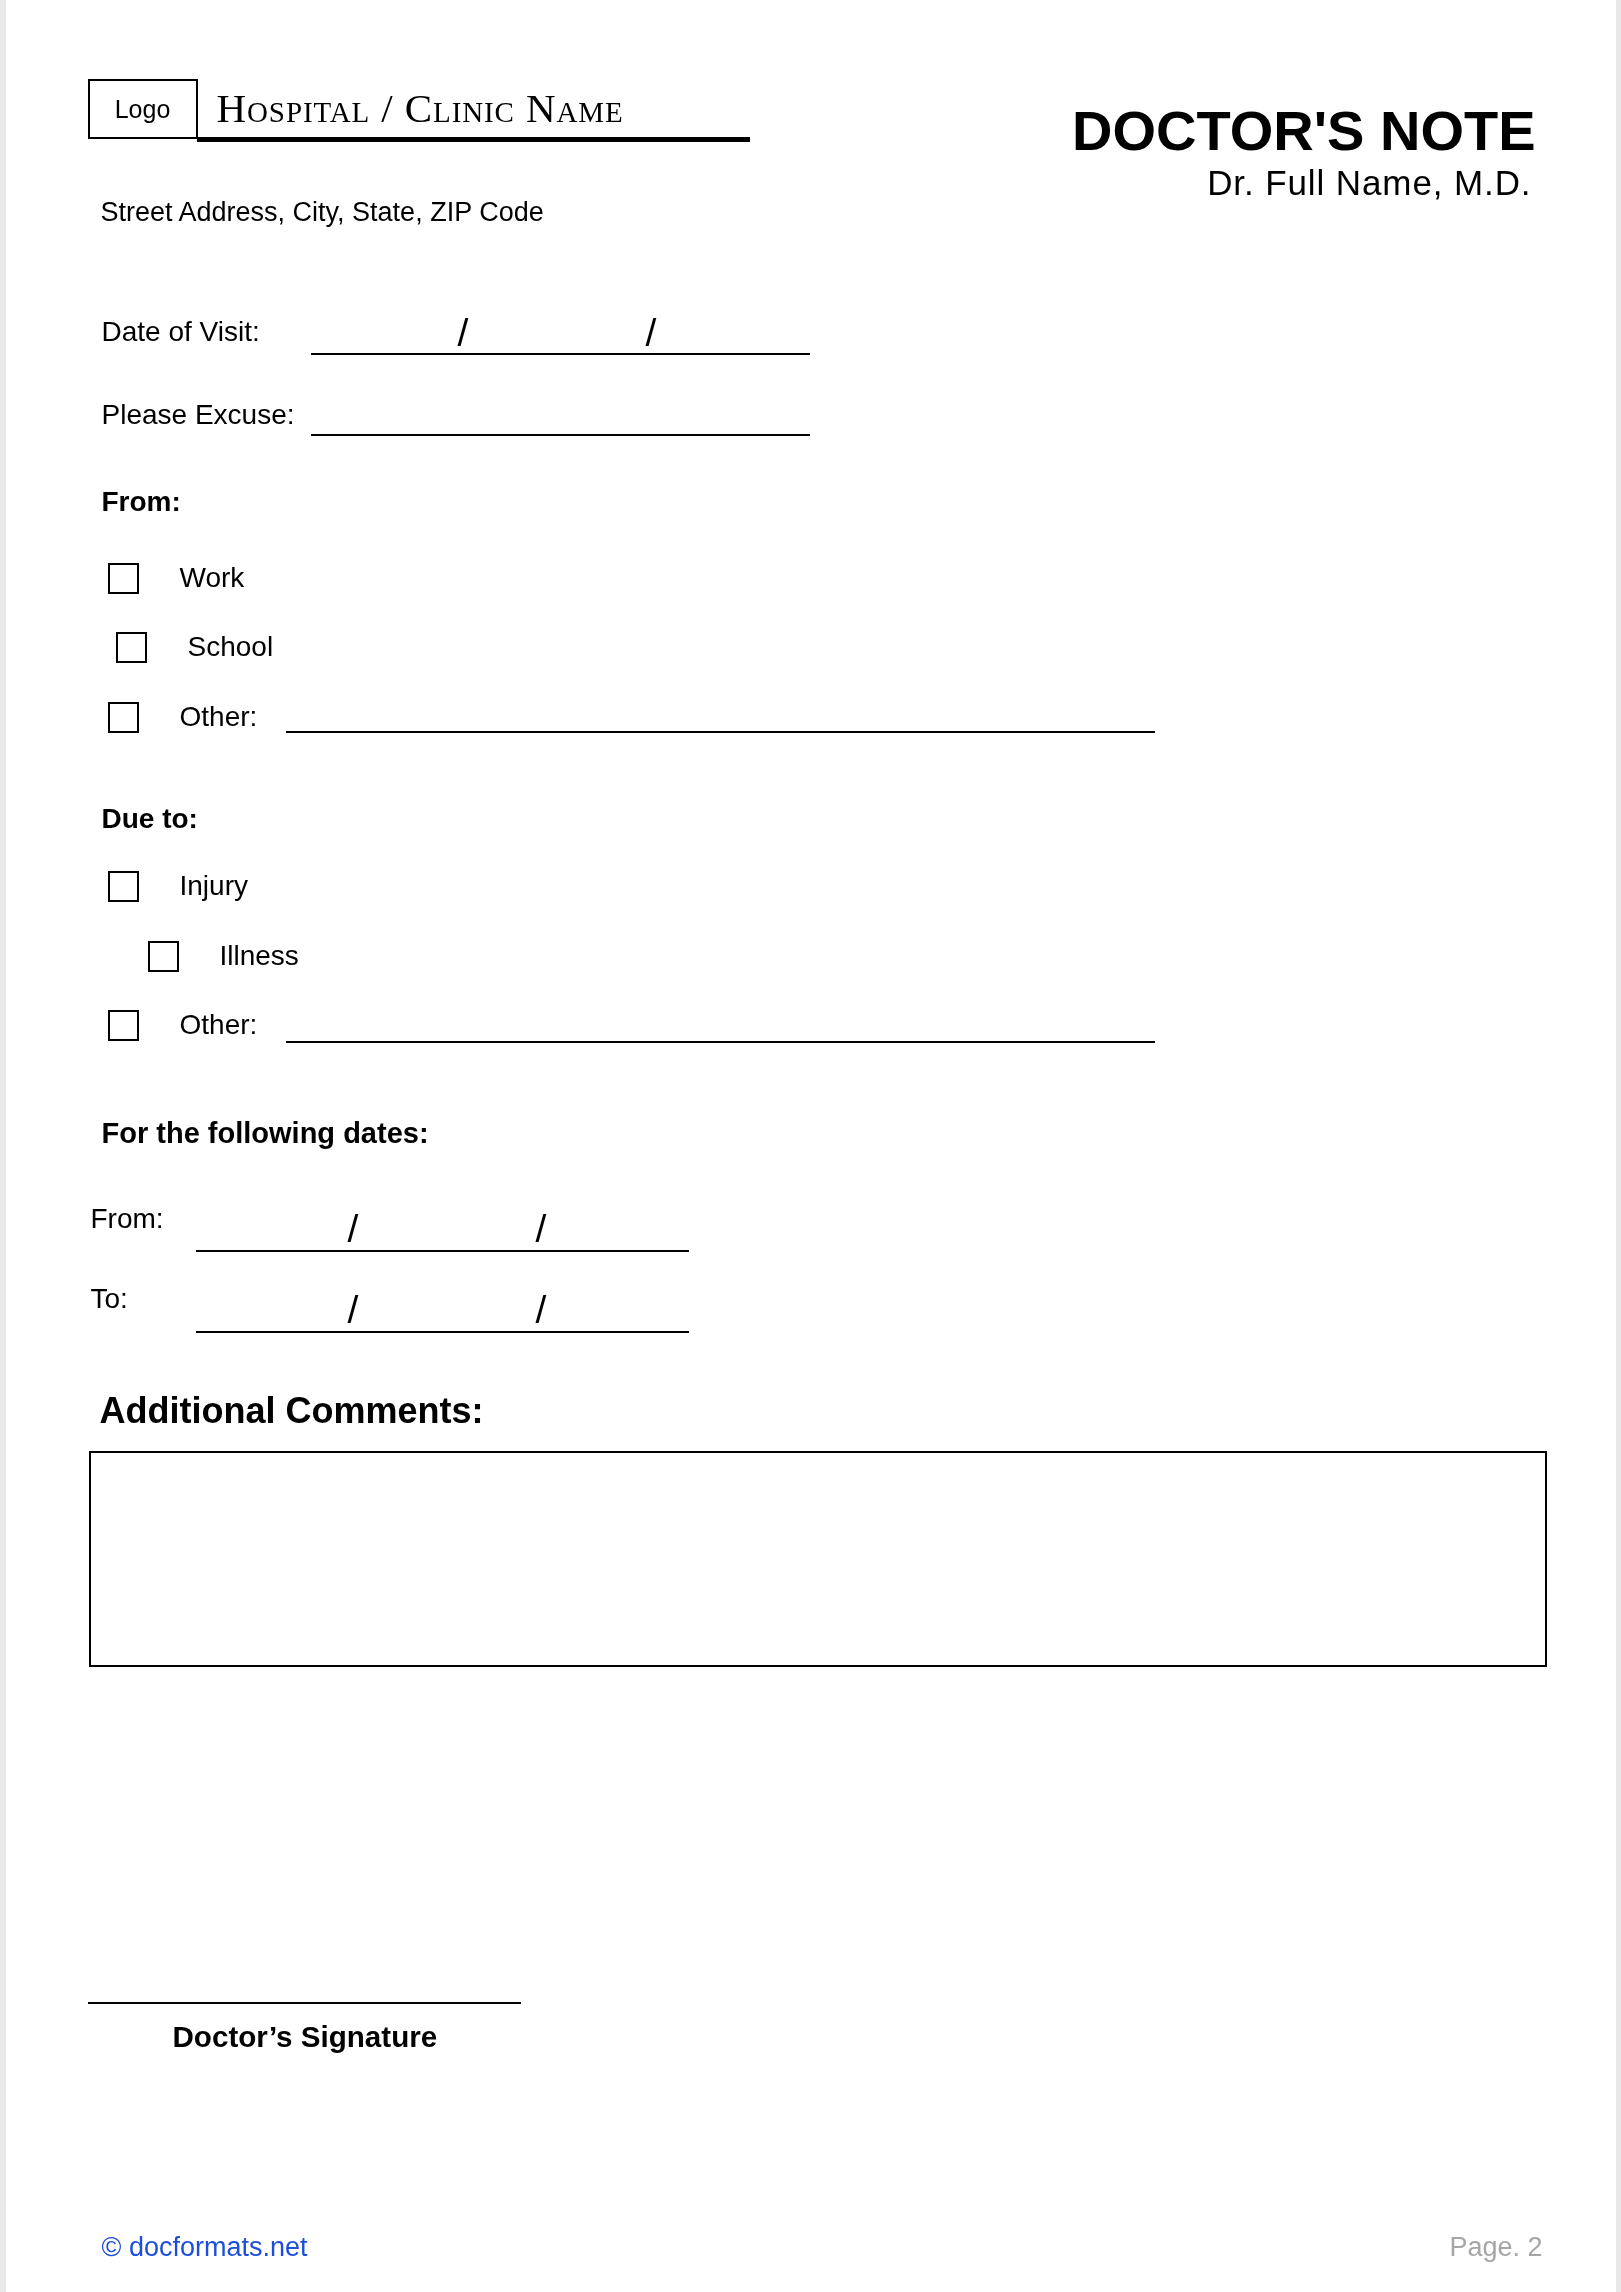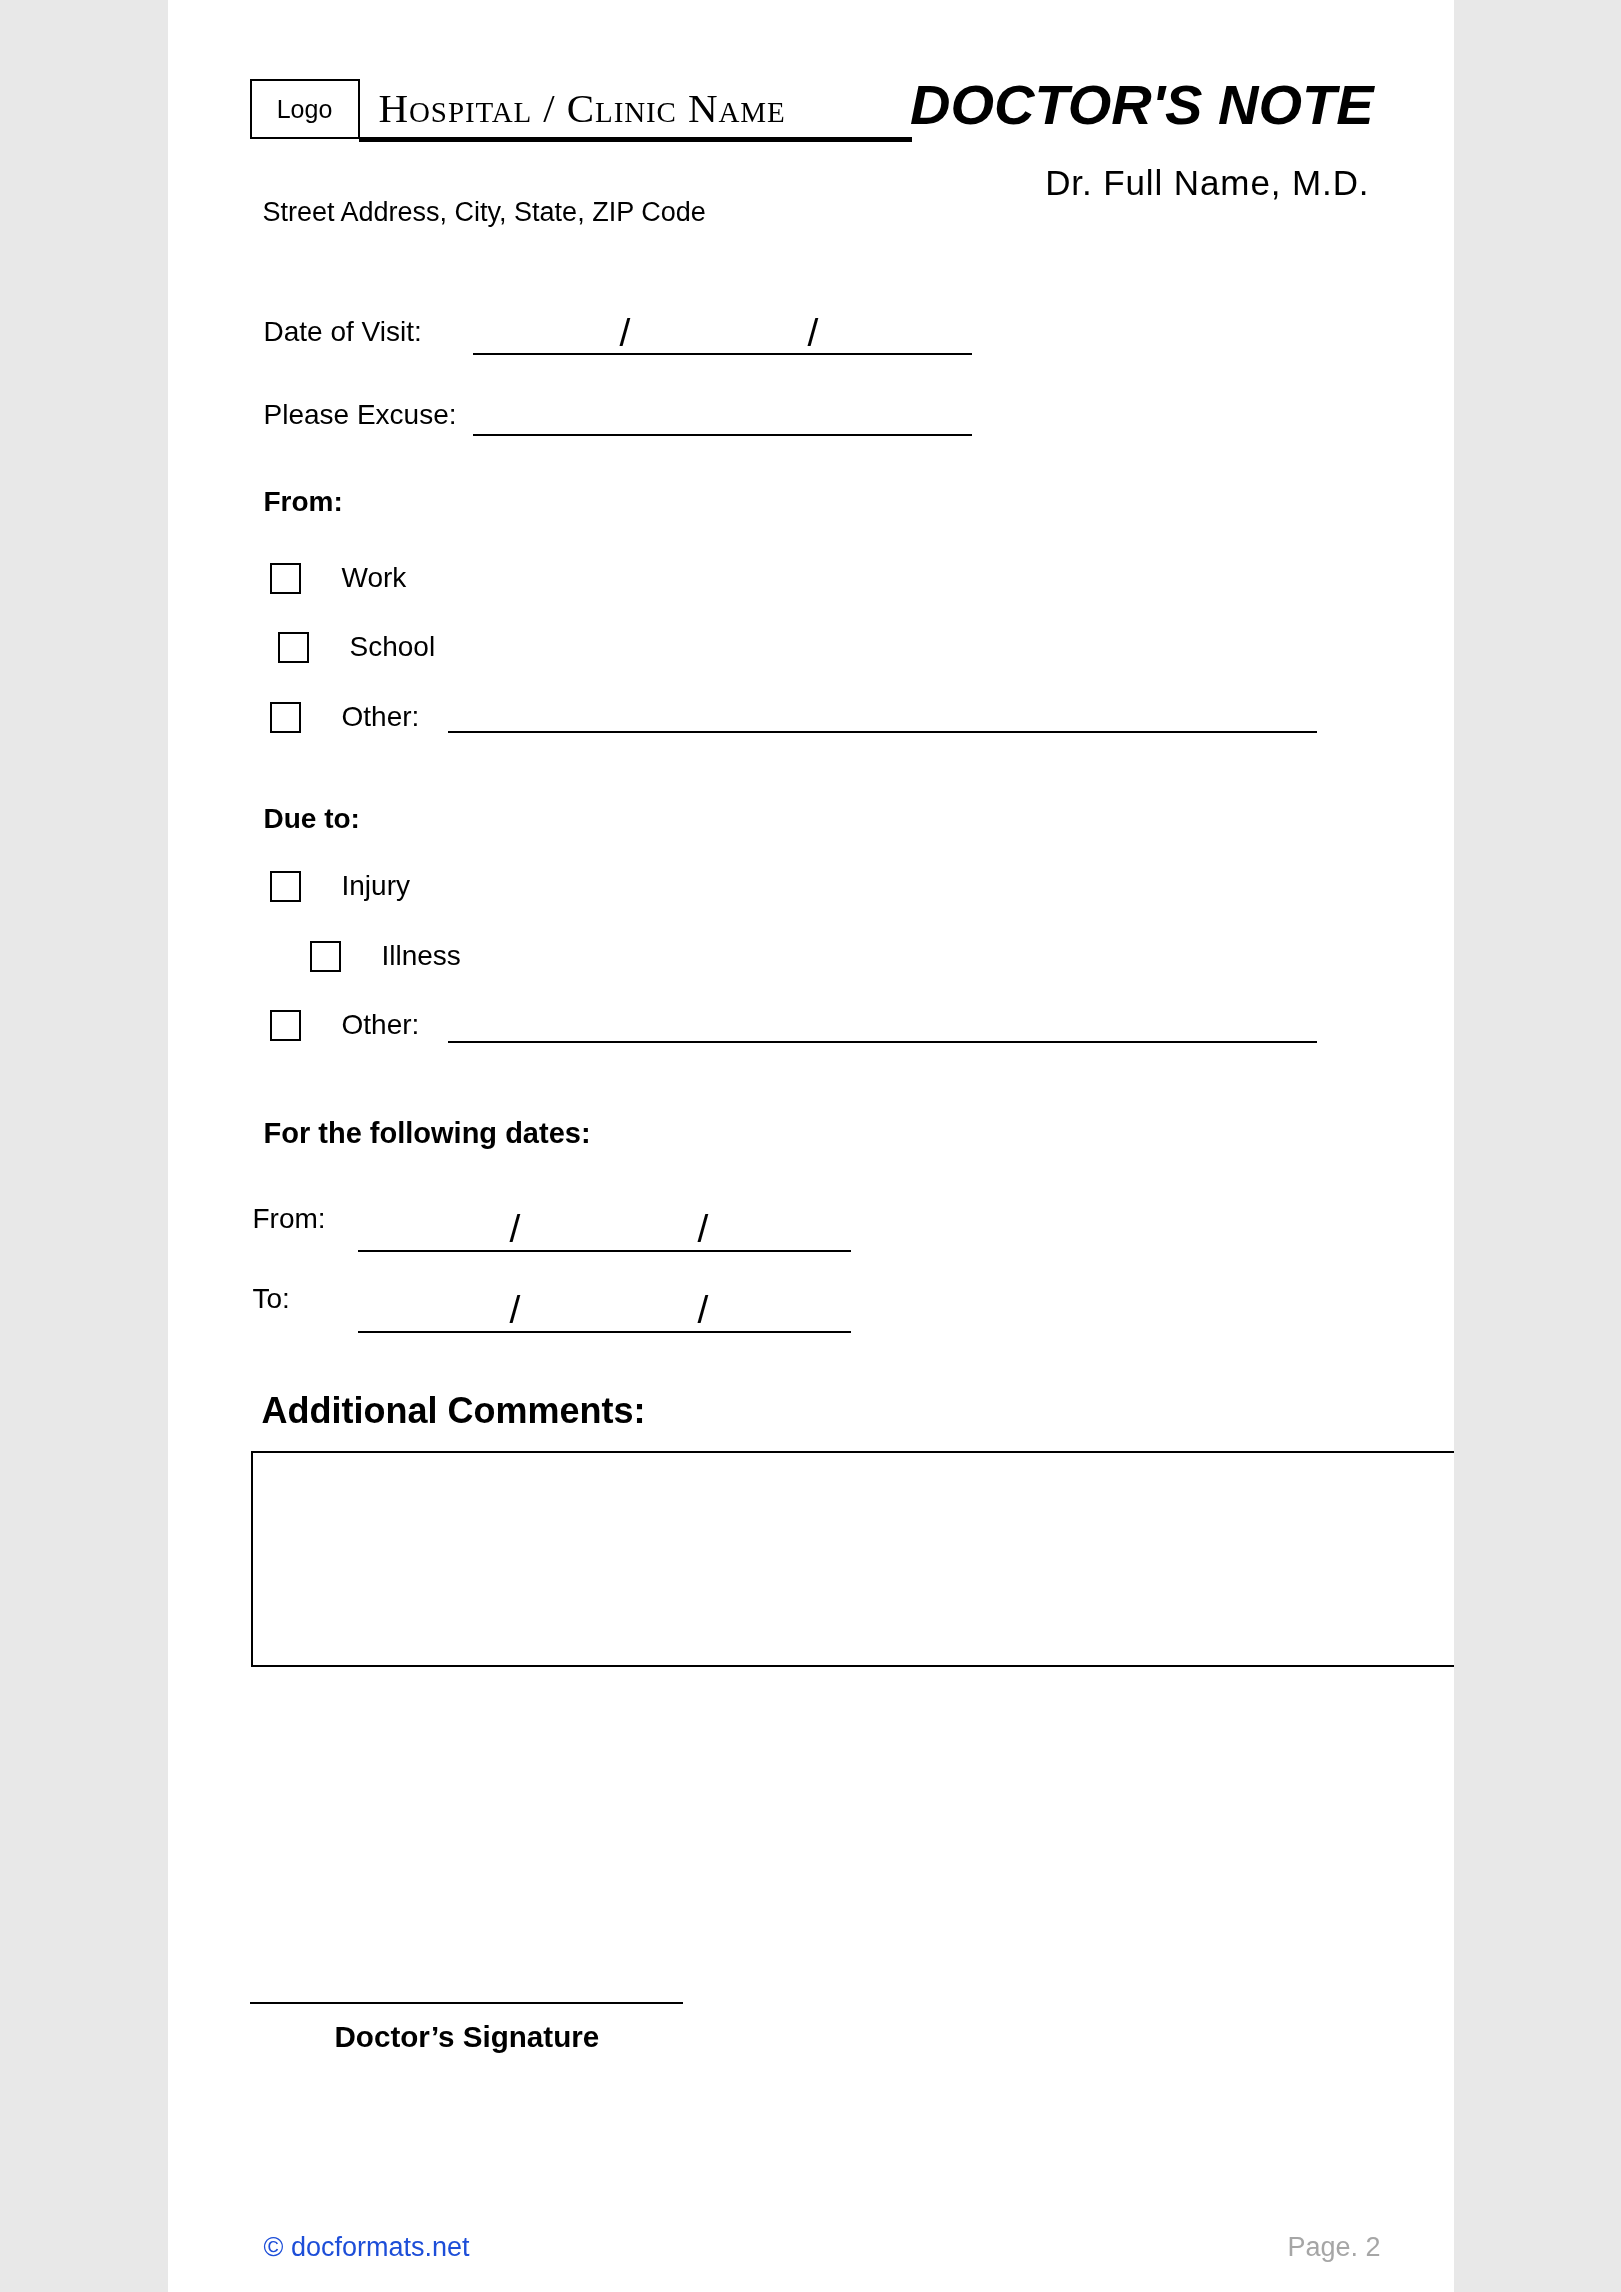--- a/index.html
+++ b/index.html
@@ -1,18 +1,18 @@
 <!DOCTYPE html>
 <html style="font-size:14.3px"><head>
 <meta charset="utf-8">
 <style>
   html,body { margin:0; padding:0; background:#e8e8e8; }
   .page {
     position:relative;
-    width:1286px; height:2293px;
+    width:1610px; height:2293px;
     margin:0 auto;
     background:#ffffff;
     font-family:"Liberation Sans", sans-serif;
     color:#000;
     overflow:hidden;
   }
   .abs { position:absolute; }
   .label { font-size:28px; line-height:1.2; }
   .bold  { font-weight:700; }
 
@@ -29,24 +29,23 @@
     font-variant:small-caps;
     font-size:41px; letter-spacing:0.9px;
     white-space:nowrap;
   }
   .header-rule { left:191px; top:137px; width:553px; height:5.4px; background:#000; }
   .contact1 { left:95px; top:154px; font-size:27px; white-space:nowrap; }
   .contact1 .sep { font-weight:700; padding:0 7.2px; }
   .contact2 { left:95px; top:197px; font-size:27px; white-space:nowrap; }
 
   .note-title {
-    right:80px; top:72px;
+    right:80px; top:98px;
     font-size:56px; font-weight:700; letter-spacing:0;
     white-space:nowrap;
-    font-style:italic;
   }
   .doctor-name {
     right:84px; top:163px;
     font-size:35px; letter-spacing:0.9px;
     white-space:nowrap;
   }
 
   
   .wline { border-bottom:2.7px solid #000; height:0; }
   .slash { font-size:39px; line-height:1; }

